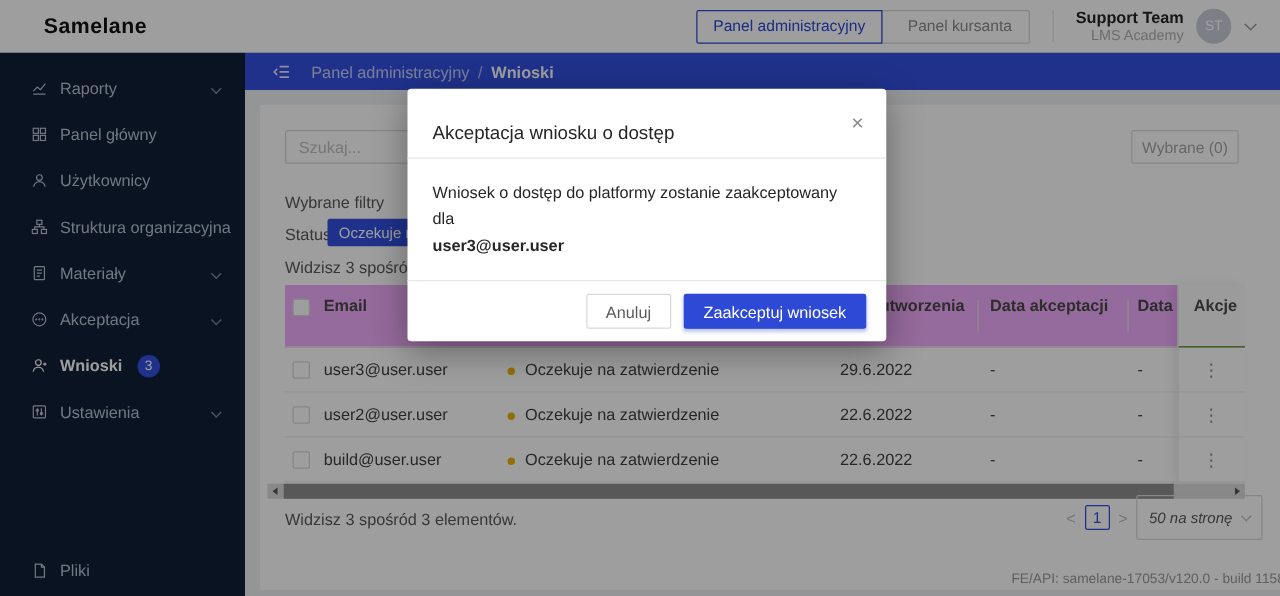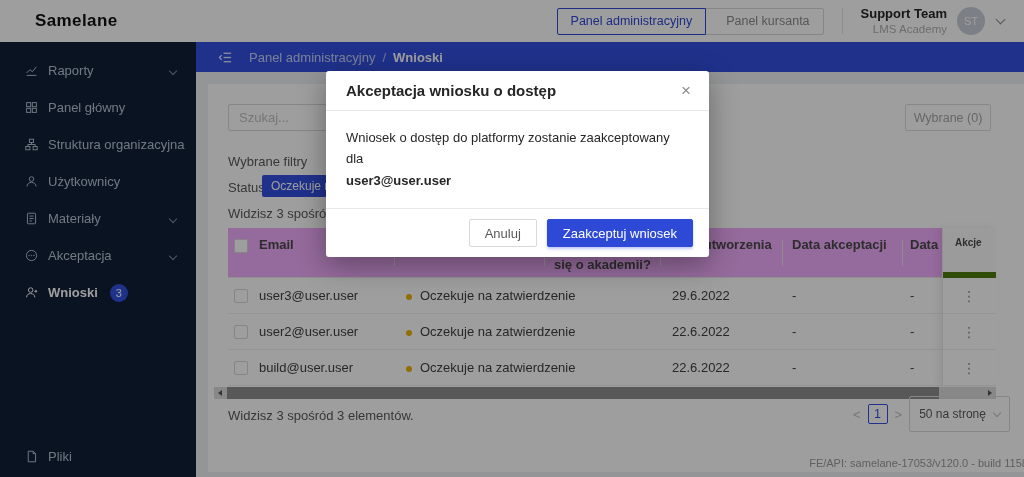--- a/index.html
+++ b/index.html
@@ -55,45 +55,45 @@
   .thead { position:absolute; left:0; top:0; width:768px; height:50px; background:#f0abfc; border-bottom:1px solid #e8e8e8; font-size:13px; font-weight:bold; color:#4a4a4a; }
   .th { position:absolute; top:9px; }
   .th.wrap { width:112px; line-height:1.45; }
   .col-sep { position:absolute; top:12px; width:1px; height:26px; background:#e4e4e4; }
   .trow { position:absolute; left:0; width:768px; height:36px; border-bottom:1px solid #efefef; font-size:13px; color:#404040; }
   .td { position:absolute; top:10px; }
   .cb { position:absolute; left:6px; width:14px; height:14px; border:1px solid #d9d9d9; border-radius:2px; background:#fff; cursor:pointer; }
   .thead .cb { top:11px; } .trow .cb { top:11px; }
   .dot { display:inline-block; width:6px; height:6px; border-radius:50%; background:#eab308; margin-right:8px; vertical-align:middle; }
   .pinned { position:absolute; left:714px; top:0; width:54px; height:158px; background:#fff; border-left:1px solid #e8e8e8; box-shadow:-4px 0 8px rgba(0,0,0,.07); }
-  .pinned-head { height:50px; background:#fafafa; border-bottom:6px solid #4d7c0f; font-size:10px; font-weight:bold; color:#4a4a4a; padding:9px 0 0 12px; }
+  .pinned-head { height:50px; background:#fafafa; border-bottom:1px solid #4d7c0f; font-size:13px; font-weight:bold; color:#4a4a4a; padding:9px 0 0 12px; }
   .pinned-cell { height:36px; border-bottom:1px solid #efefef; display:flex; align-items:center; justify-content:center; color:#8c8c8c; font-size:14px; letter-spacing:1px; cursor:pointer; }
 
   
   .hscroll { position:absolute; left:6px; top:303px; width:782px; height:12px; background:#dcdcdc; }
   .hs-arrow { position:absolute; top:0; width:12px; height:12px; display:flex; align-items:center; justify-content:center; cursor:pointer; }
   .hs-arrow.left { left:0; } .hs-arrow.right { right:0; }
   .tri-l { width:0; height:0; border-top:3.5px solid transparent; border-bottom:3.5px solid transparent; border-right:4.5px solid #555; }
   .tri-r { width:0; height:0; border-top:3.5px solid transparent; border-bottom:3.5px solid transparent; border-left:4.5px solid #555; }
   .hs-thumb { position:absolute; left:13px; top:0; width:712px; height:12px; background:#8f8f8f; cursor:grab; }
 
   
   .pager { position:absolute; left:645px; top:318px; height:24px; display:flex; align-items:center; gap:7px; }
   .pg-arrow { color:#bfbfbf; font-size:13px; cursor:pointer; }
   .pg-num { width:20px; height:20px; border:1px solid #3350e0; border-radius:2px; color:#3350e0; font-size:12.5px; display:flex; align-items:center; justify-content:center; cursor:pointer; }
-  .pg-size { height:36px; border:1px solid #d9d9d9; border-radius:2px; color:#595959; font-size:12px; display:flex; align-items:center; padding:0 9px; cursor:pointer; }
+  .pg-size { height:36px; border:1px solid #d9d9d9; border-radius:2px; color:#595959; font-size:12px; display:flex; align-items:center; padding:0 9px; cursor:pointer;font-style:italic; }
   .pg-size .chev { border-color:#bfbfbf; margin:0 0 3px 8px; width:6px; height:6px; }
 
   .build-info { position:absolute; right:-10px; bottom:3px; font-size:11px; color:#9a9a9a; white-space:nowrap; }
 
   
   .overlay { position:absolute; inset:0; background:rgba(0,0,0,.38); z-index:50; }
   .modal { position:absolute; left:326px; top:71px; width:383px; background:#fff; border-radius:3px; box-shadow:0 8px 28px rgba(0,0,0,.35); z-index:60; }
   .modal-head { display:flex; align-items:center; justify-content:space-between; padding:11px 18px 11px 20px; }
-  .modal-title { font-size:15px; font-weight:700; color:#262626; }
+  .modal-title { font-size:15px; font-weight:400; color:#262626;margin-top:16px; }
   .modal-close { font-size:17px; color:#8c8c8c; cursor:pointer; line-height:1; }
   .modal-div { height:1px; background:#e8e8e8; }
   .modal-body { padding:16px 20px 17px; font-size:13px; color:#262626; line-height:1.65; }
   .modal-email { font-weight:bold; }
   .modal-foot { border-top:1px solid #e8e8e8; padding:10px 16px; display:flex; justify-content:flex-end; gap:10px; }
   .btn { height:28px; font-size:13px; border-radius:2px; padding:0 15px; cursor:pointer; font-family:"Liberation Sans",sans-serif; }
   .btn-cancel { background:#fff; border:1px solid #d9d9d9; color:#595959; }
   .btn-primary { background:#2d49d5; border:1px solid #2d49d5; color:#fff; box-shadow:0 2px 3px rgba(45,73,213,.3); }
 </style>
 </head>
@@ -134,40 +134,40 @@
             <rect x="9" y="2" width="5" height="5"></rect>
             <rect x="2" y="9" width="5" height="5"></rect>
             <rect x="9" y="9" width="5" height="5"></rect>
           </svg>
         </span>
       <span>Panel główny</span>
     </div>
     <div class="side-item">
       <span class="s-icon">
           <svg viewBox="0 0 16 16">
+            <circle cx="8" cy="5" r="2.8"></circle>
+            <path d="M2.5 14 a5.5 5 0 0 1 11 0"></path>
+          </svg>
+        </span>
+      <span>Użytkownicy</span>
+    </div>
+    <div class="side-item">
+      <span class="s-icon">
+          <svg viewBox="0 0 16 16">
             <rect x="5.5" y="1.5" width="5" height="4"></rect>
             <rect x="1" y="10.5" width="5" height="4"></rect>
             <rect x="10" y="10.5" width="5" height="4"></rect>
             <path d="M8 5.5 v2.5 M3.5 10.5 v-2.5 h9 v2.5"></path>
           </svg>
         </span>
       <span>Struktura organizacyjna</span>
     </div>
     <div class="side-item">
       <span class="s-icon">
           <svg viewBox="0 0 16 16">
-            <circle cx="8" cy="5" r="2.8"></circle>
-            <path d="M2.5 14 a5.5 5 0 0 1 11 0"></path>
-          </svg>
-        </span>
-      <span>Użytkownicy</span>
-    </div>
-    <div class="side-item">
-      <span class="s-icon">
-          <svg viewBox="0 0 16 16">
             <rect x="3" y="1.5" width="10" height="13" rx="1"></rect>
             <line x1="5.5" y1="5" x2="10.5" y2="5"></line>
             <line x1="5.5" y1="8" x2="10.5" y2="8"></line>
             <line x1="5.5" y1="11" x2="8.5" y2="11"></line>
           </svg>
         </span>
       <span>Materiały</span>
       <span class="side-chev"></span>
     </div>
     <div class="side-item">
@@ -185,20 +185,33 @@
     <div class="side-item active">
       <span class="s-icon">
           <svg viewBox="0 0 16 16">
             <circle cx="7" cy="5" r="2.8"></circle>
             <path d="M2 14 a5 4.6 0 0 1 10 0"></path>
             <path d="M11.5 6.5 h3.5 M13.5 4.8 v3.4"></path>
           </svg>
         </span>
       <span>Wnioski</span>
       <span class="badge">3</span>
+    </div>
+    <div class="side-item">
+      <span class="s-icon">
+          <svg viewBox="0 0 16 16">
+            <rect x="2" y="2" width="12" height="12" rx="1"></rect>
+            <line x1="6" y1="4.5" x2="6" y2="11.5"></line>
+            <line x1="10" y1="4.5" x2="10" y2="11.5"></line>
+            <circle cx="6" cy="6.5" r="1.1"></circle>
+            <circle cx="10" cy="9.5" r="1.1"></circle>
+          </svg>
+        </span>
+      <span>Ustawienia</span>
+      <span class="side-chev"></span>
     </div>
     <div class="side-bottom">
       <div class="side-item">
         <span class="s-icon">
             <svg viewBox="0 0 16 16">
               <path d="M4 1.5 h6 l3 3 v10 h-9 z"></path>
               <path d="M10 1.5 v3 h3"></path>
             </svg>
           </span>
         <span>Pliki</span>

